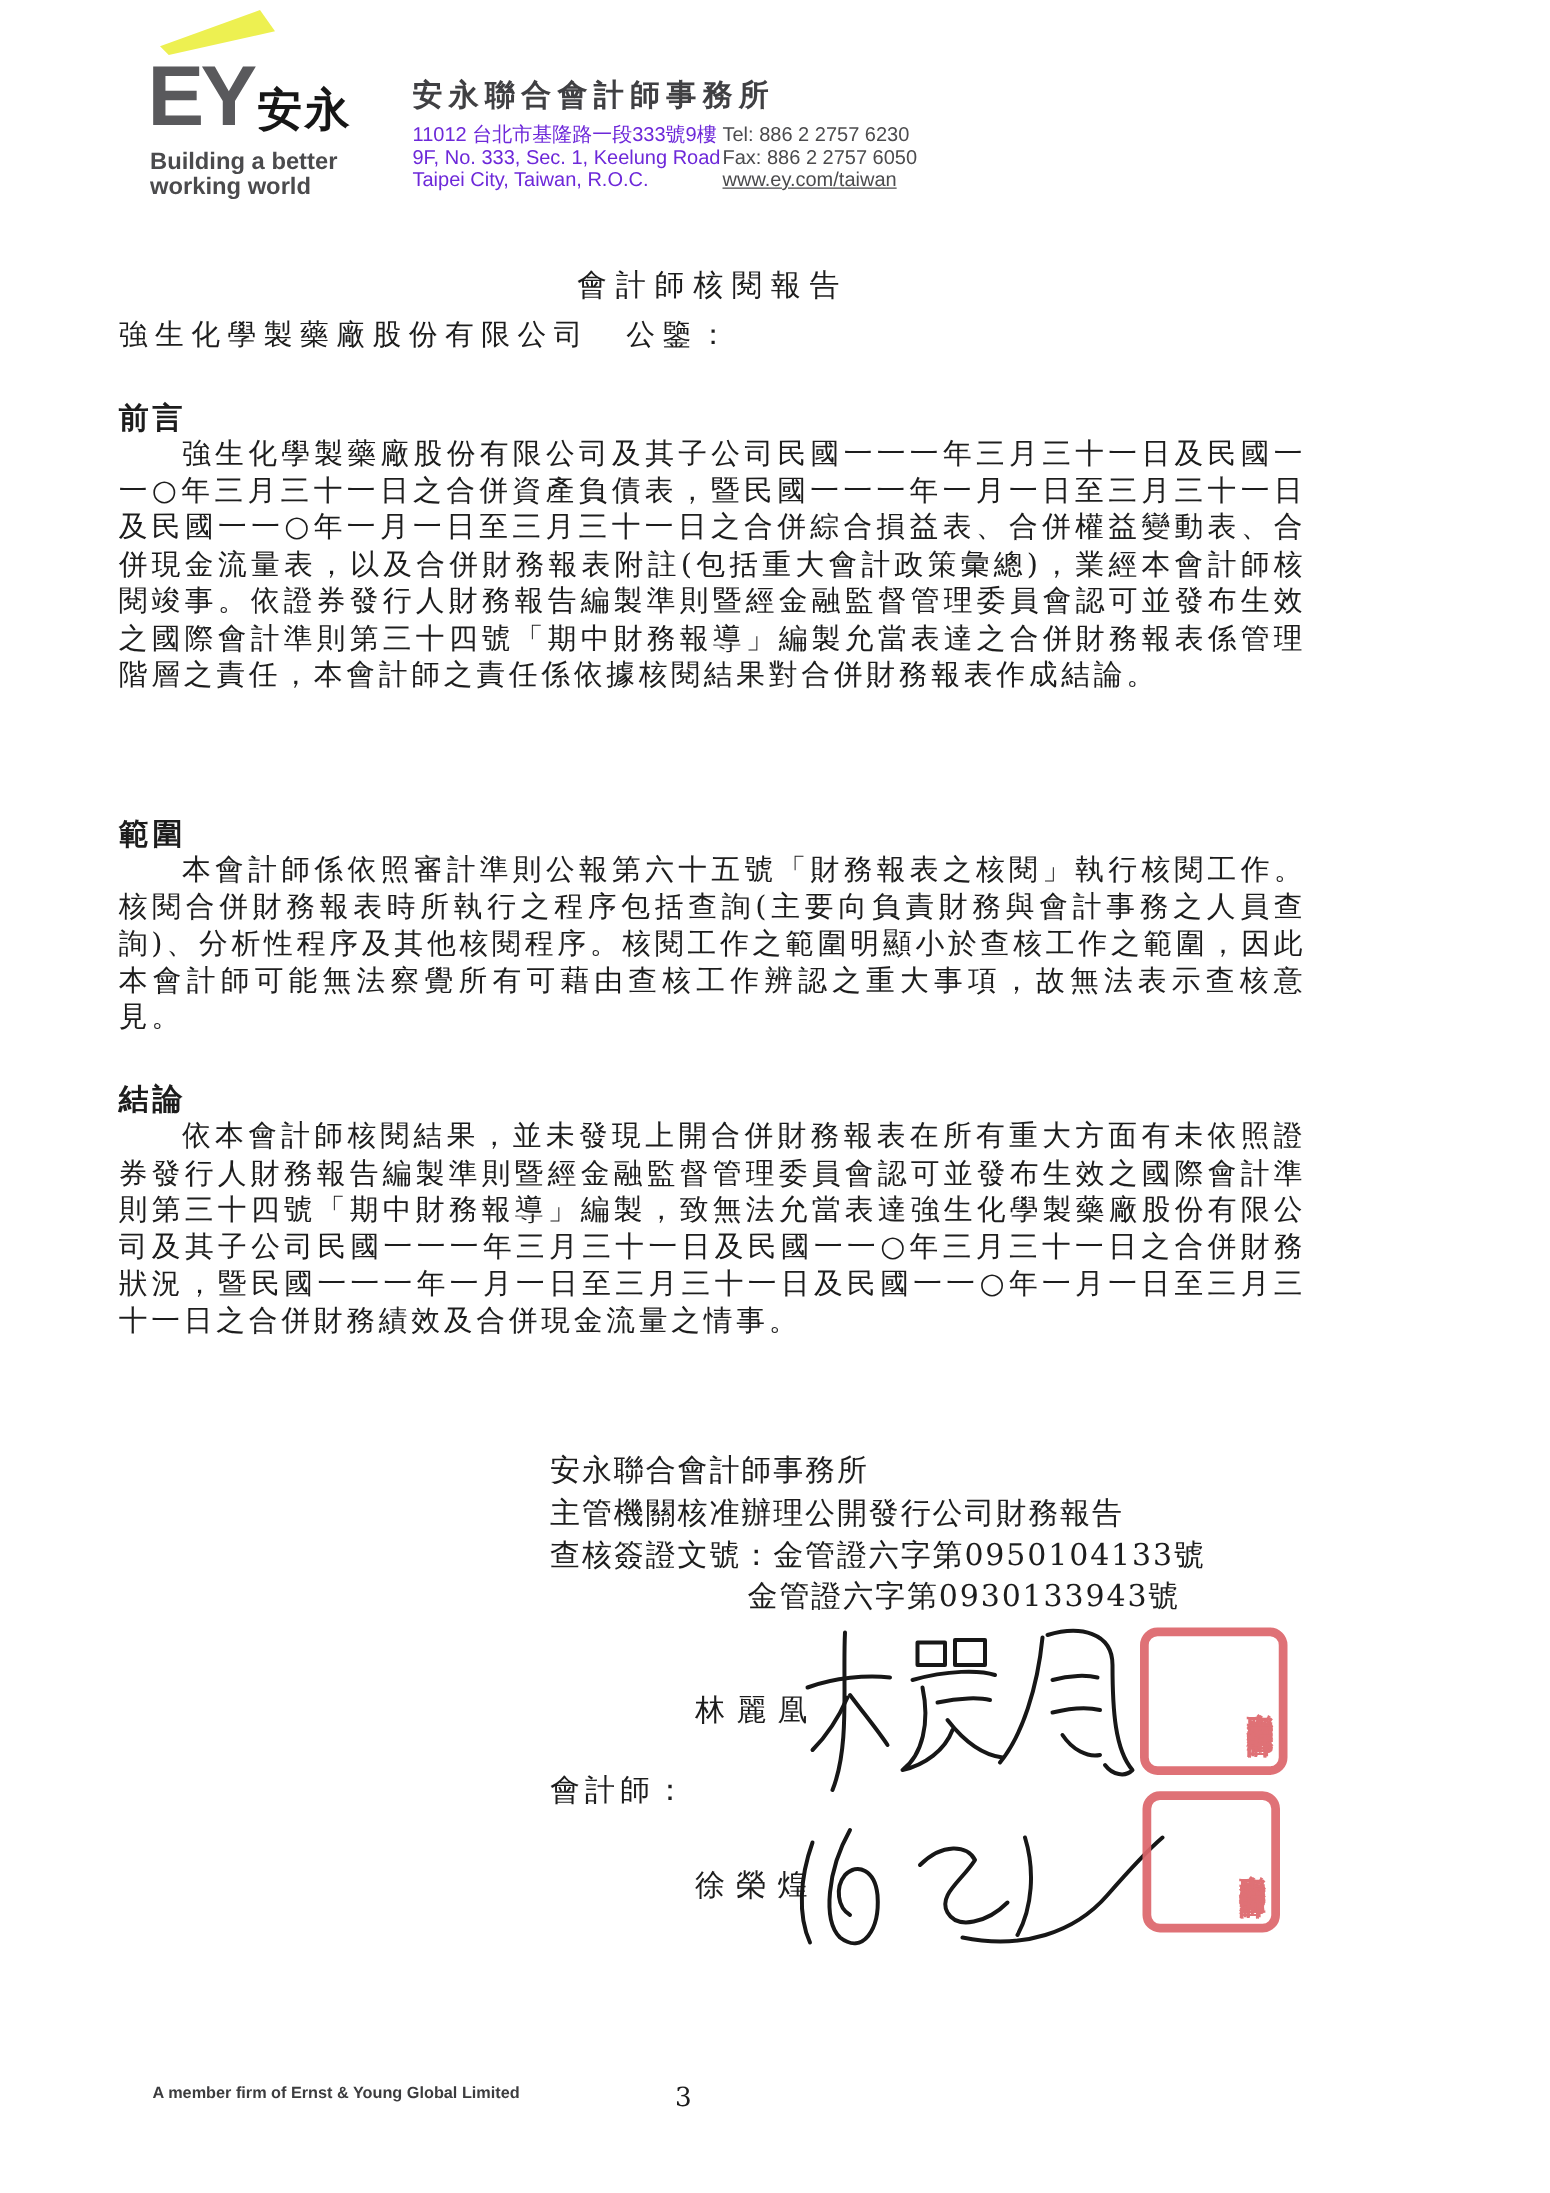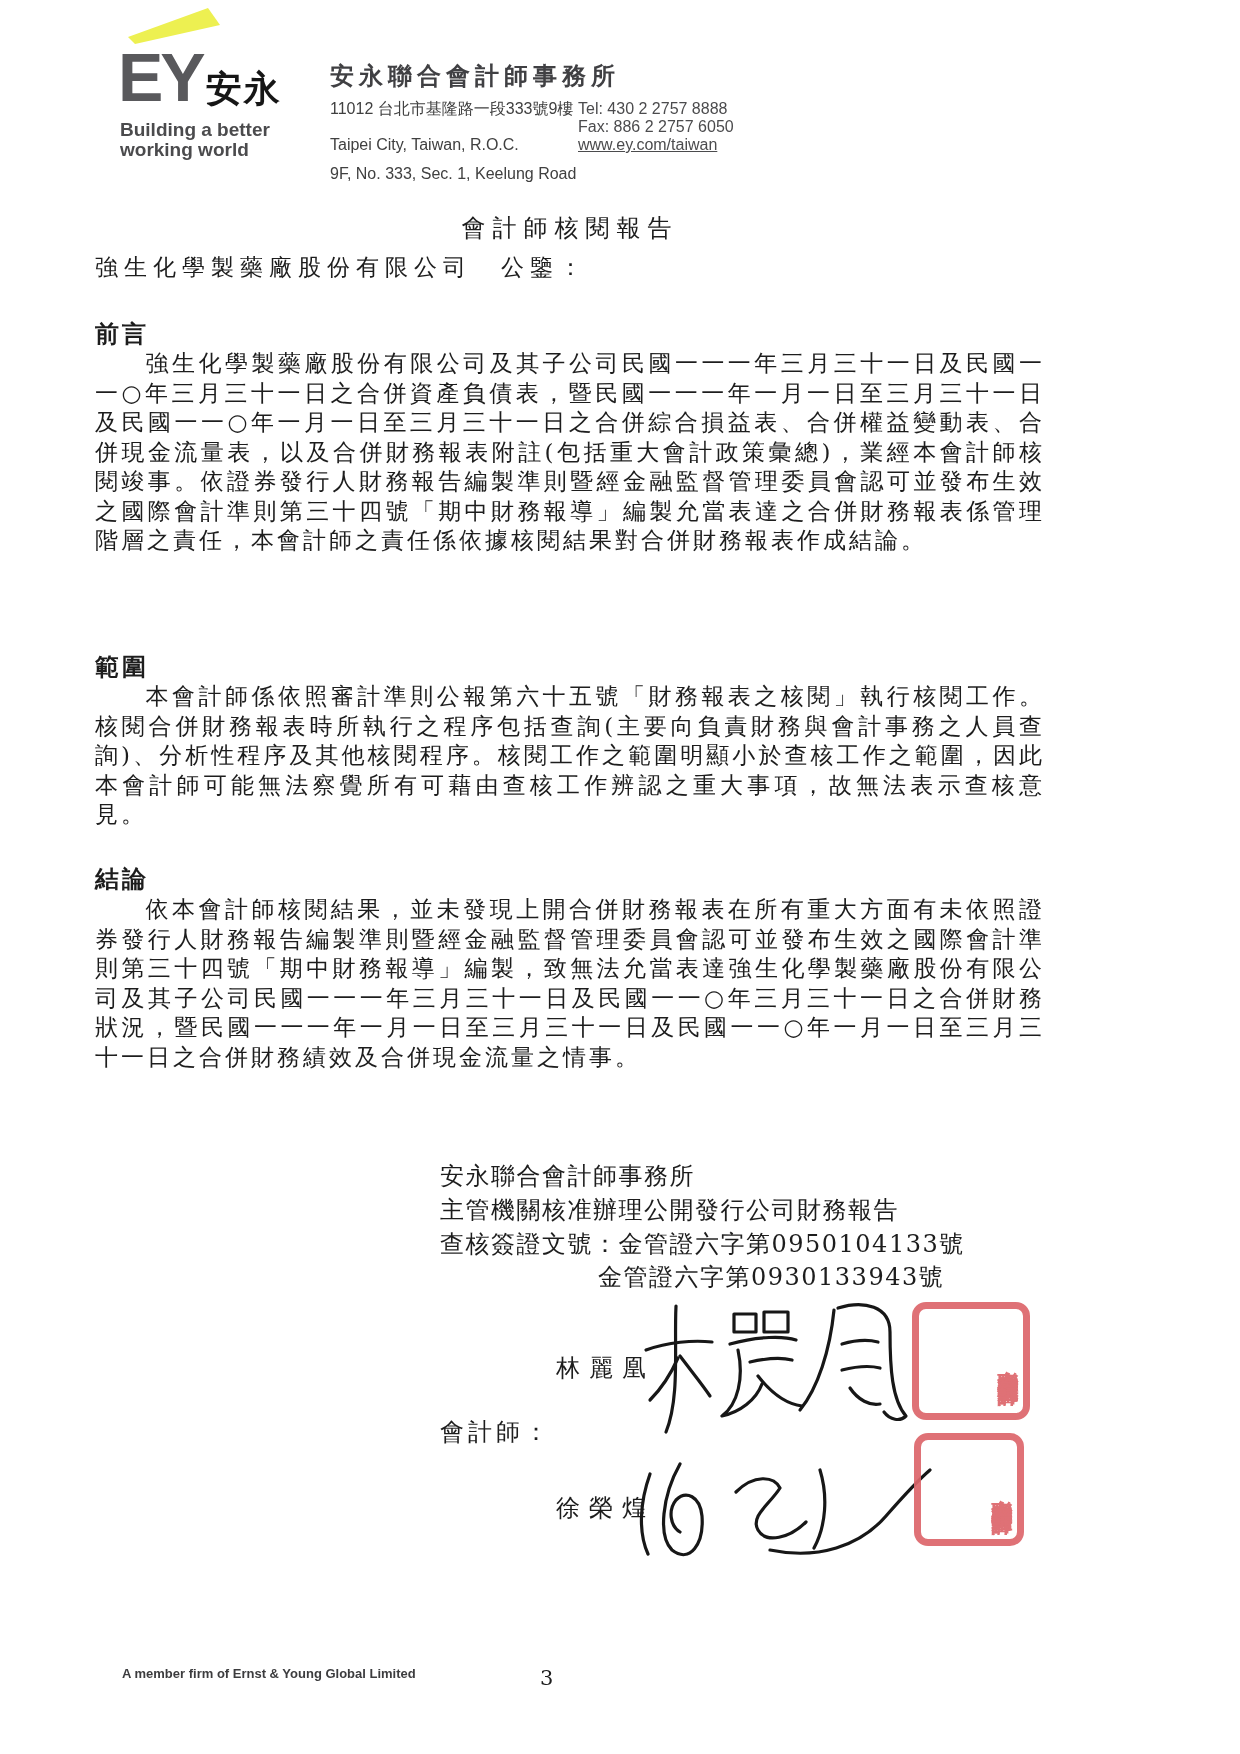--- a/index.html
+++ b/index.html
@@ -15,21 +15,21 @@
   #beam { left:126px; top:6px; }
   #ey-row { left:118px; top:46px; display:flex; align-items:flex-end; }
   #ey-letters { font-family:"Liberation Sans", sans-serif; font-weight:bold;
     font-size:68px; line-height:62px; letter-spacing:-3px; color:#59595c; }
   #ey-cn { font-size:36px; line-height:40px; font-weight:bold; color:#161616;
     margin-left:3px; letter-spacing:2px;text-align:center; }
   #tagline { left:120px; top:120px; font-weight:bold; color:#4b4b4d;
     font-size:19px; line-height:20px; }
   #firm-name { left:330px; top:60px; font-size:24px; color:#404043;
     letter-spacing:5px; font-weight:bold; }
-  .addr { left:330px; font-size:16px; color:#404040; line-height:17px; }
+  .addr { left:330px; font-size:16px; color:#6d28d9; line-height:17px; }
   .contact { left:578px; font-size:16px; color:#4b4b4d; line-height:17px; }
 
   
   .cjk  { font-size:23px; letter-spacing:3px; }
   #title { left:95px; top:212px; width:950px; text-align:center;
     font-size:24px; letter-spacing:7px; }
   #addressee { left:95px; top:252px; font-size:23px; letter-spacing:6px; }
   .sec-h { left:95px; font-size:24px; font-weight:bold; letter-spacing:3px;margin-top:15px; }
   .para { left:95px; width:950px; line-height:29.5px; text-align:justify;
     text-indent:2.2em; }
@@ -76,24 +76,24 @@
   </div>
 
   <div class="abs sans" id="tagline">
     <div>Building a better</div>
     <div>working world</div>
   </div>
 
   <div class="abs sans" id="firm-name">安永聯合會計師事務所</div>
 
   <div class="abs sans addr" style="top:100px;">11012 台北市基隆路一段333號9樓</div>
-  <div class="abs sans addr" style="top:118px;margin-top:47px;">9F, No. 333, Sec. 1, Keelung Road</div>
+  <div class="abs sans addr" style="top:118px;">9F, No. 333, Sec. 1, Keelung Road</div>
   <div class="abs sans addr" style="top:136px;">Taipei City, Taiwan, R.O.C.</div>
 
-  <div class="abs sans contact" style="top:100px;">Tel:  430 2 2757 8888</div>
+  <div class="abs sans contact" style="top:100px;">Tel:  886 2 2757 6230</div>
   <div class="abs sans contact" style="top:118px;">Fax: 886 2 2757 6050</div>
   <div class="abs sans contact" style="top:136px;text-decoration:underline;">www.ey.com/taiwan</div>
 
   <div class="abs" id="addressee">強生化學製藥廠股份有限公司　公鑒：</div>
 
   <div class="abs" id="title">會計師核閱報告</div>
 
   <div class="abs sec-h" style="top:303px;">前言</div>
   <p class="abs cjk para" id="sec1-p">強生化學製藥廠股份有限公司及其子公司民國一一一年三月三十一日及民國一一○年三月三十一日之合併資產負債表，暨民國一一一年一月一日至三月三十一日及民國一一○年一月一日至三月三十一日之合併綜合損益表、合併權益變動表、合併現金流量表，以及合併財務報表附註(包括重大會計政策彙總)，業經本會計師核閱竣事。依證券發行人財務報告編製準則暨經金融監督管理委員會認可並發布生效之國際會計準則第三十四號「期中財務報導」編製允當表達之合併財務報表係管理階層之責任，本會計師之責任係依據核閱結果對合併財務報表作成結論。</p>
 

